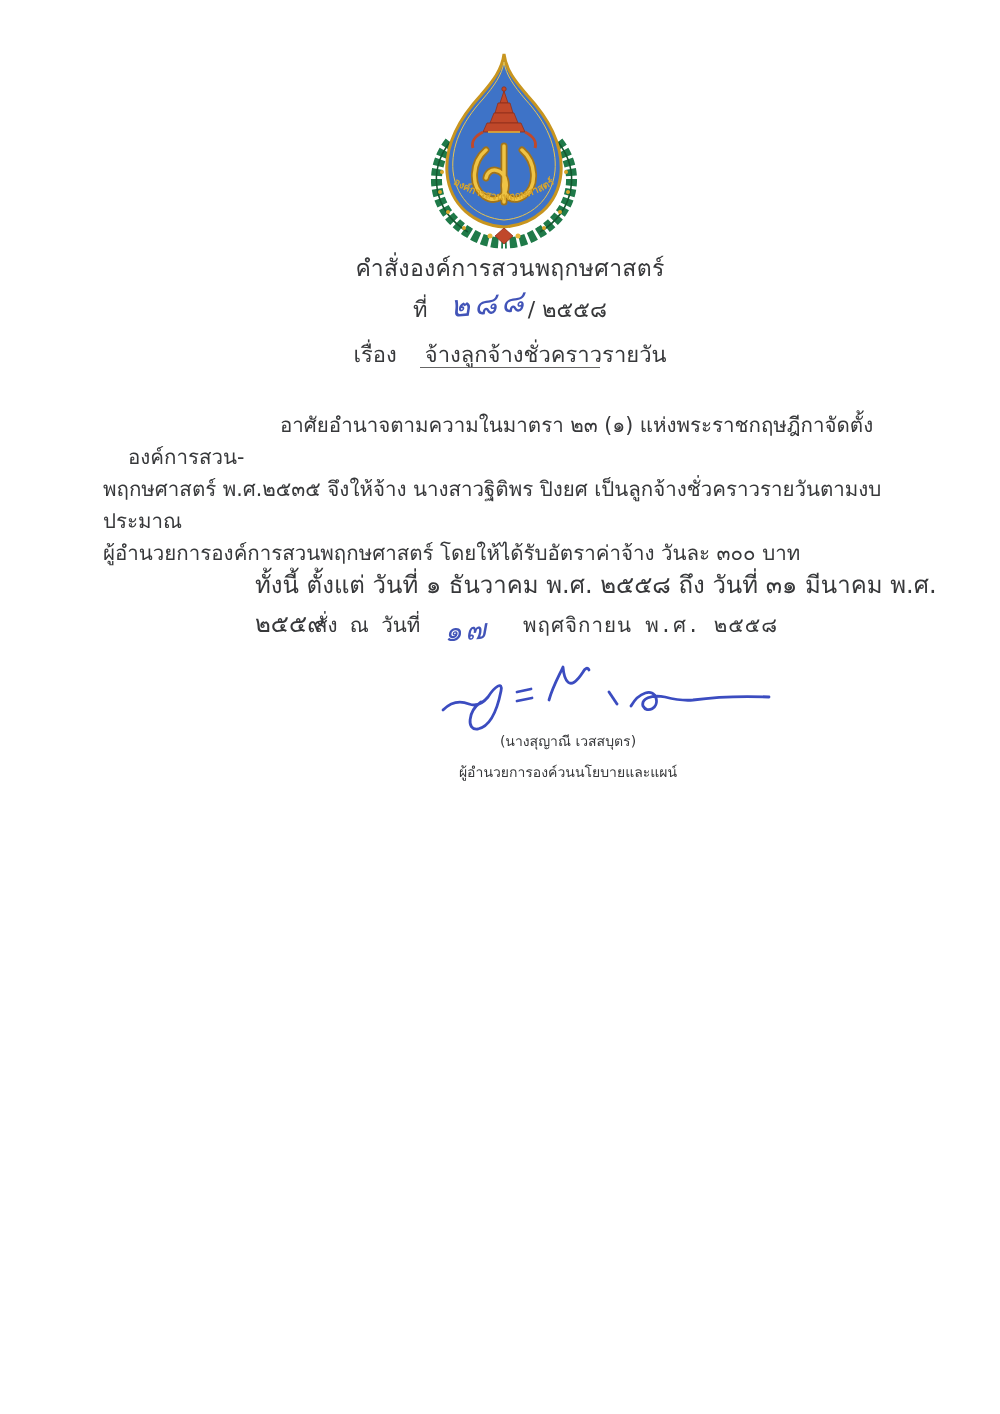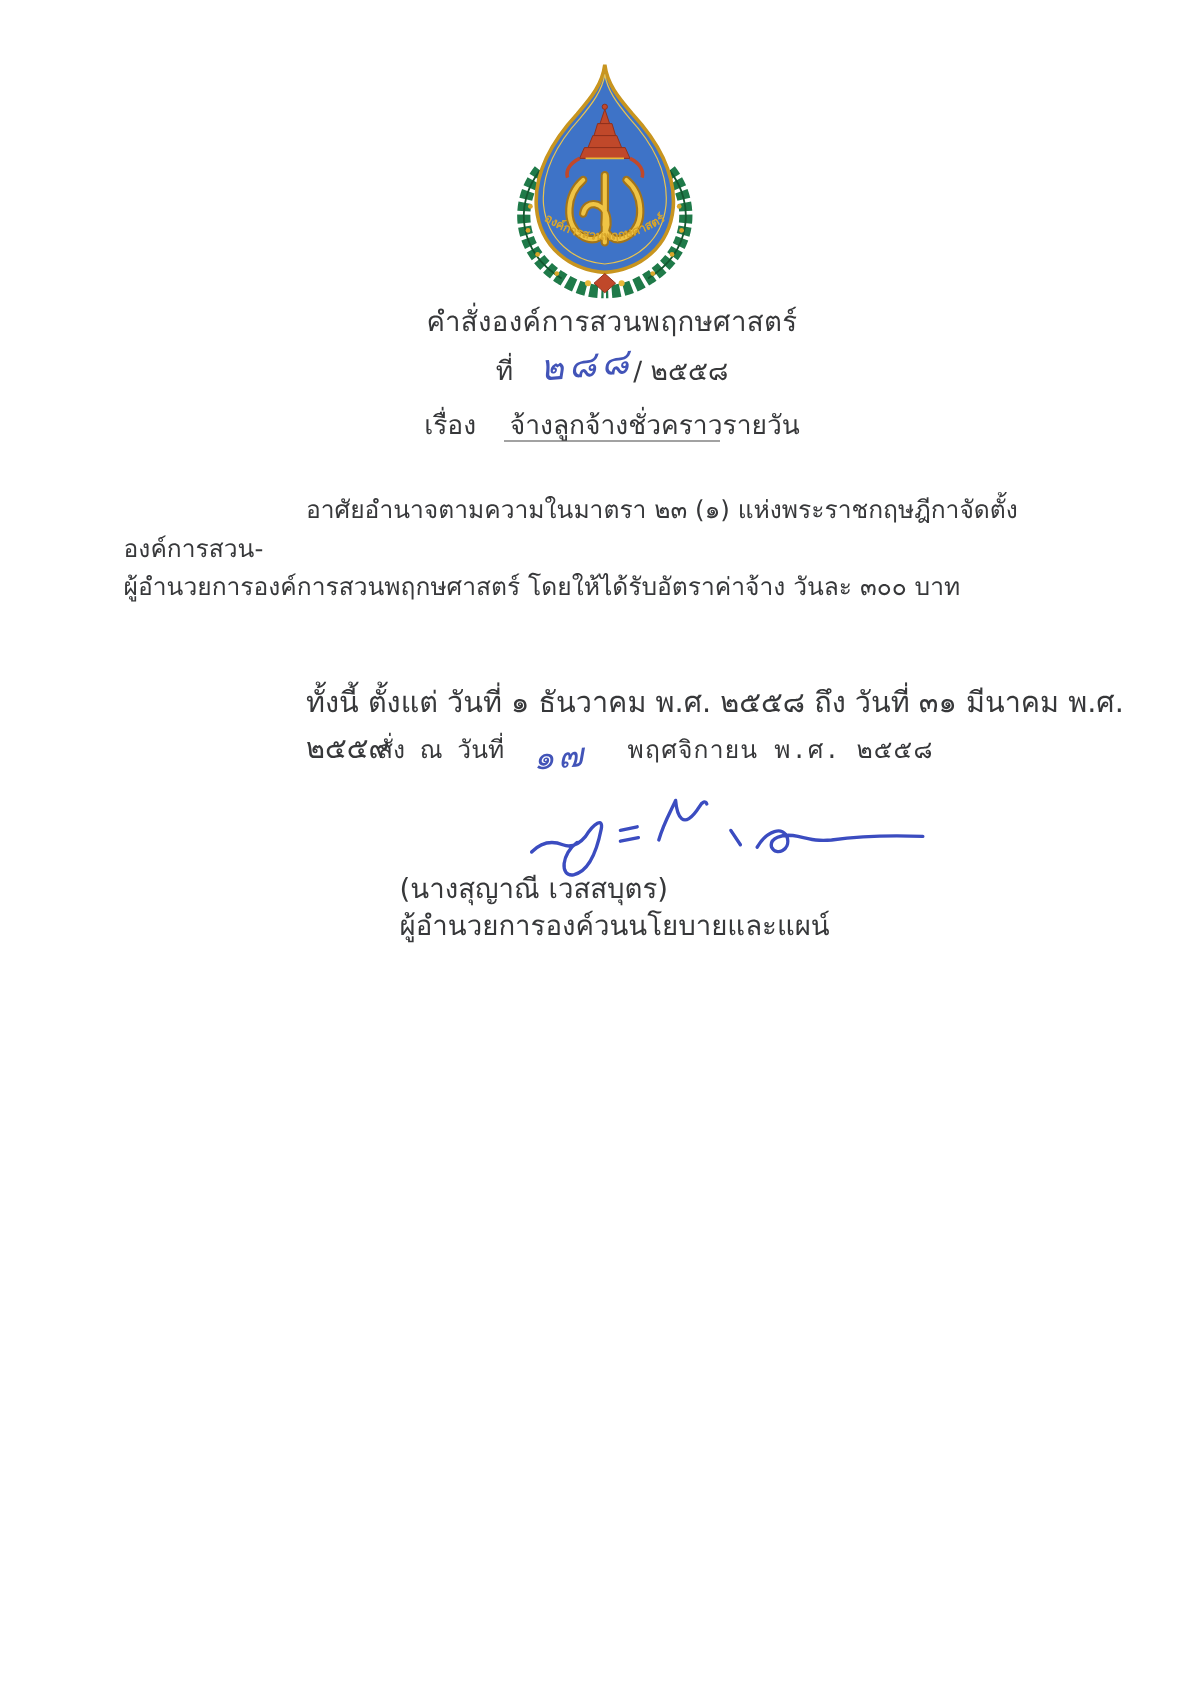--- a/index.html
+++ b/index.html
@@ -16,29 +16,29 @@
   .t2 { margin-top:3px; height:40px; display:flex; justify-content:center; align-items:flex-end; font-size:22px; }
   .t2 .no-label { margin-right:22px; padding-bottom:2px; }
   .t2 .year { padding-bottom:2px; }
   .hand { color:#4254b8; font-style:italic; }
   .hand-order { display:inline-block; font-size:30px; letter-spacing:4px; transform:rotate(-5deg) translateY(-2px); }
   .t3 { margin-top:8px; font-size:22px; font-weight:500; }
   .t3 .subject-label { margin-right:28px; }
   .divider { position:absolute; left:420px; top:367px; width:180px; height:0; border-top:1.5px solid #666; }
   
   .para1 { position:absolute; left:103px; top:409px; width:794px; font-size:20.5px; line-height:32px; }
-  .para1 .first { text-indent:152px; }
+  .para1 .first { text-indent:152px;margin-left:25px; }
   .para2 { position:absolute; left:255px; top:565px; font-size:24px; }
   .issued { position:absolute; left:315px; top:608px; height:40px; display:flex; align-items:flex-start; font-size:20.5px;font-family:Liberation Mono, monospace; }
   .issued .prefix { padding-bottom:3px; }
   .hand-day { display:inline-block; font-size:28px; letter-spacing:3px; margin:0 34px 0 24px; transform:rotate(-4deg); }
   .issued .suffix { padding-bottom:3px; letter-spacing:1px; }
   
   .signature-svg { position:absolute; left:425px; top:648px; width:350px; height:85px; }
-  .sign-block { position:absolute; left:333px; top:726px; width:470px; font-size:23px; line-height:31px; }
+  .sign-block { position:absolute; left:333px; top:726px; width:470px; text-align:center; font-size:14px; line-height:31px; }
 </style>
 </head>
 <body>
 
 <div class="page">
 
   <svg class="emblem" viewBox="0 0 176 200" aria-hidden="true">
 
     <g>
       <path d="M34,92 C12,120 16,160 52,182 C64,190 76,193 87,193" fill="none" stroke="#1f7a49" stroke-width="11" stroke-dasharray="7 3"></path>
@@ -99,20 +99,21 @@
     </div>
     <div class="t3">
       <span class="subject-label">เรื่อง</span><span>จ้างลูกจ้างชั่วคราวรายวัน</span>
     </div>
   </div>
 
   <div class="divider"></div>
 
   <div class="para1">
     <div class="first">อาศัยอำนาจตามความในมาตรา ๒๓ (๑) แห่งพระราชกฤษฎีกาจัดตั้งองค์การสวน-</div>
+    <div>พฤกษศาสตร์ พ.ศ.๒๕๓๕ จึงให้จ้าง นางสาวฐิติพร ปิงยศ เป็นลูกจ้างชั่วคราวรายวันตามงบประมาณ</div>
     <div>ผู้อำนวยการองค์การสวนพฤกษศาสตร์ โดยให้ได้รับอัตราค่าจ้าง วันละ ๓๐๐ บาท</div>
   </div>
 
   <div class="para2">ทั้งนี้ ตั้งแต่ วันที่ ๑ ธันวาคม พ.ศ. ๒๕๕๘ ถึง วันที่ ๓๑ มีนาคม พ.ศ. ๒๕๕๙</div>
 
   <div class="issued">
     <span class="prefix">สั่ง ณ วันที่</span>
     <span class="hand hand-day">๑๗</span>
     <span class="suffix">พฤศจิกายน พ.ศ. ๒๕๕๘</span>
   </div>

